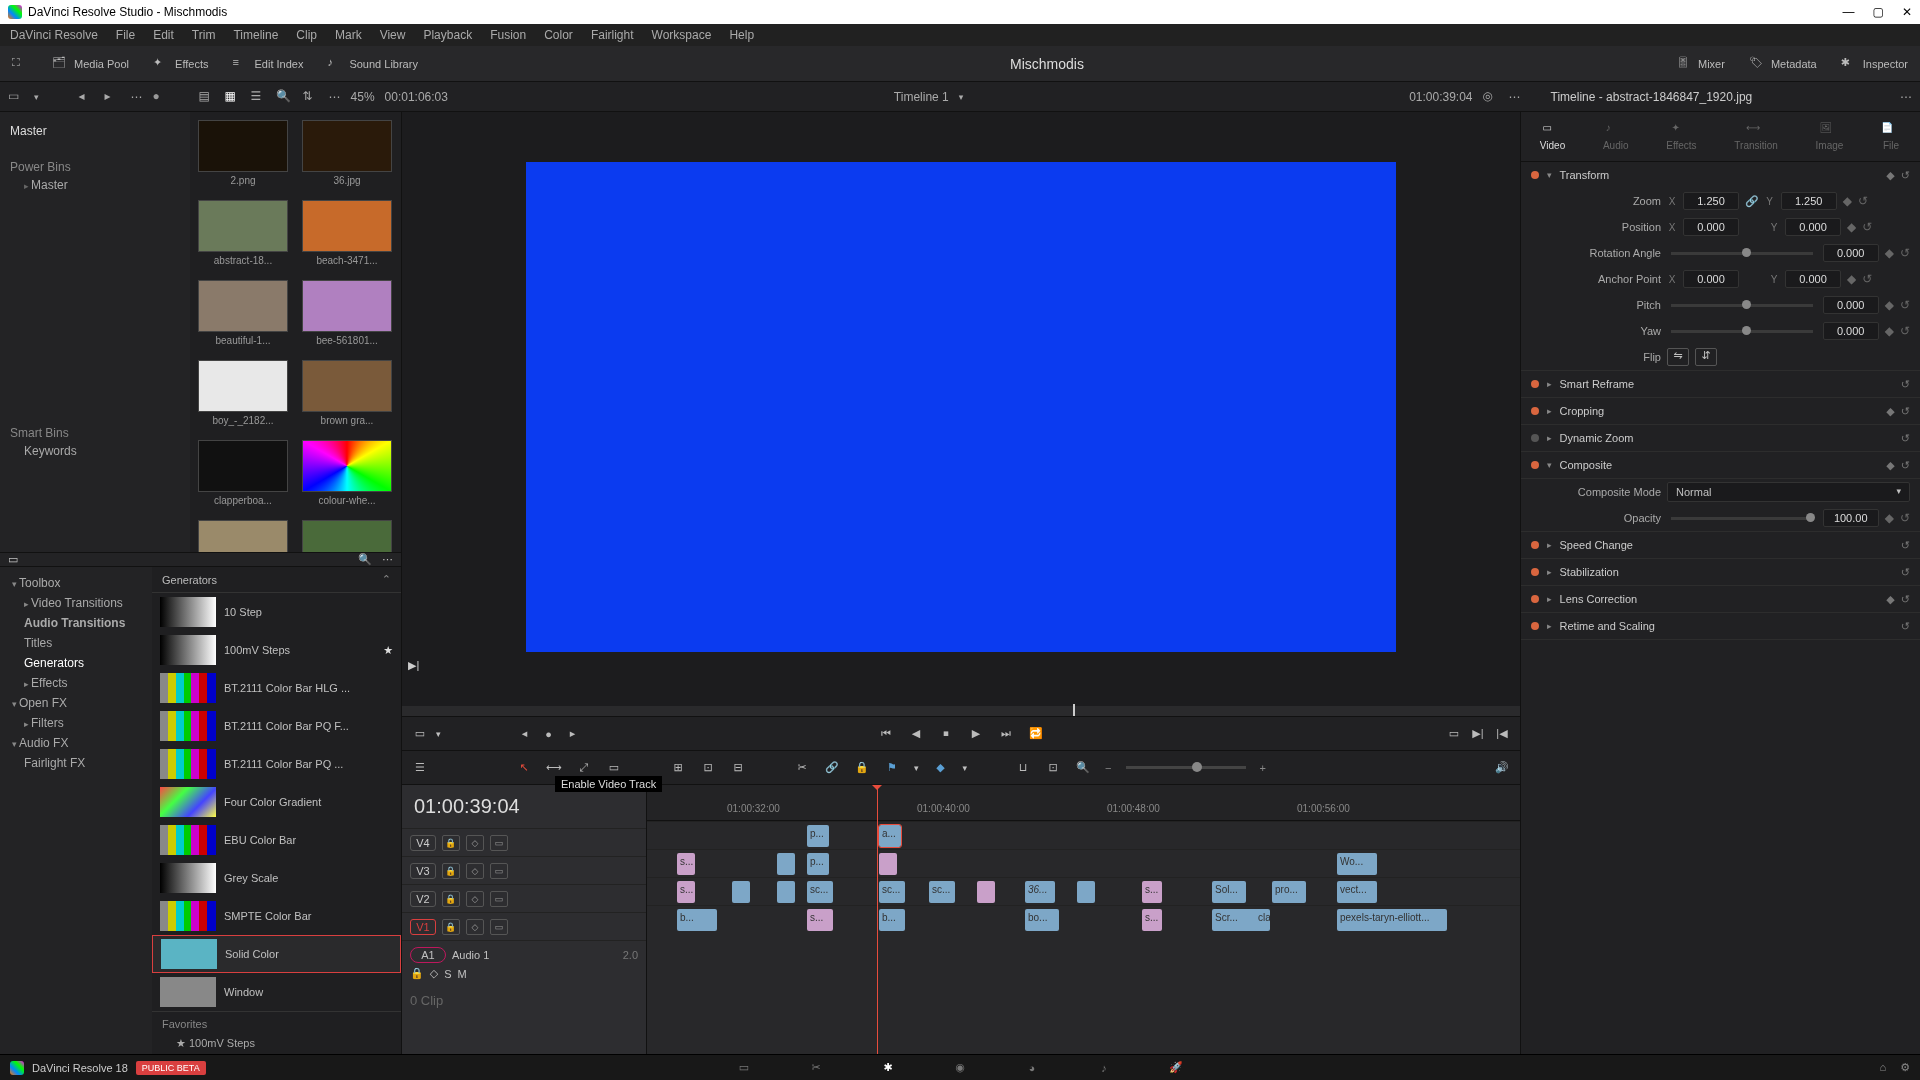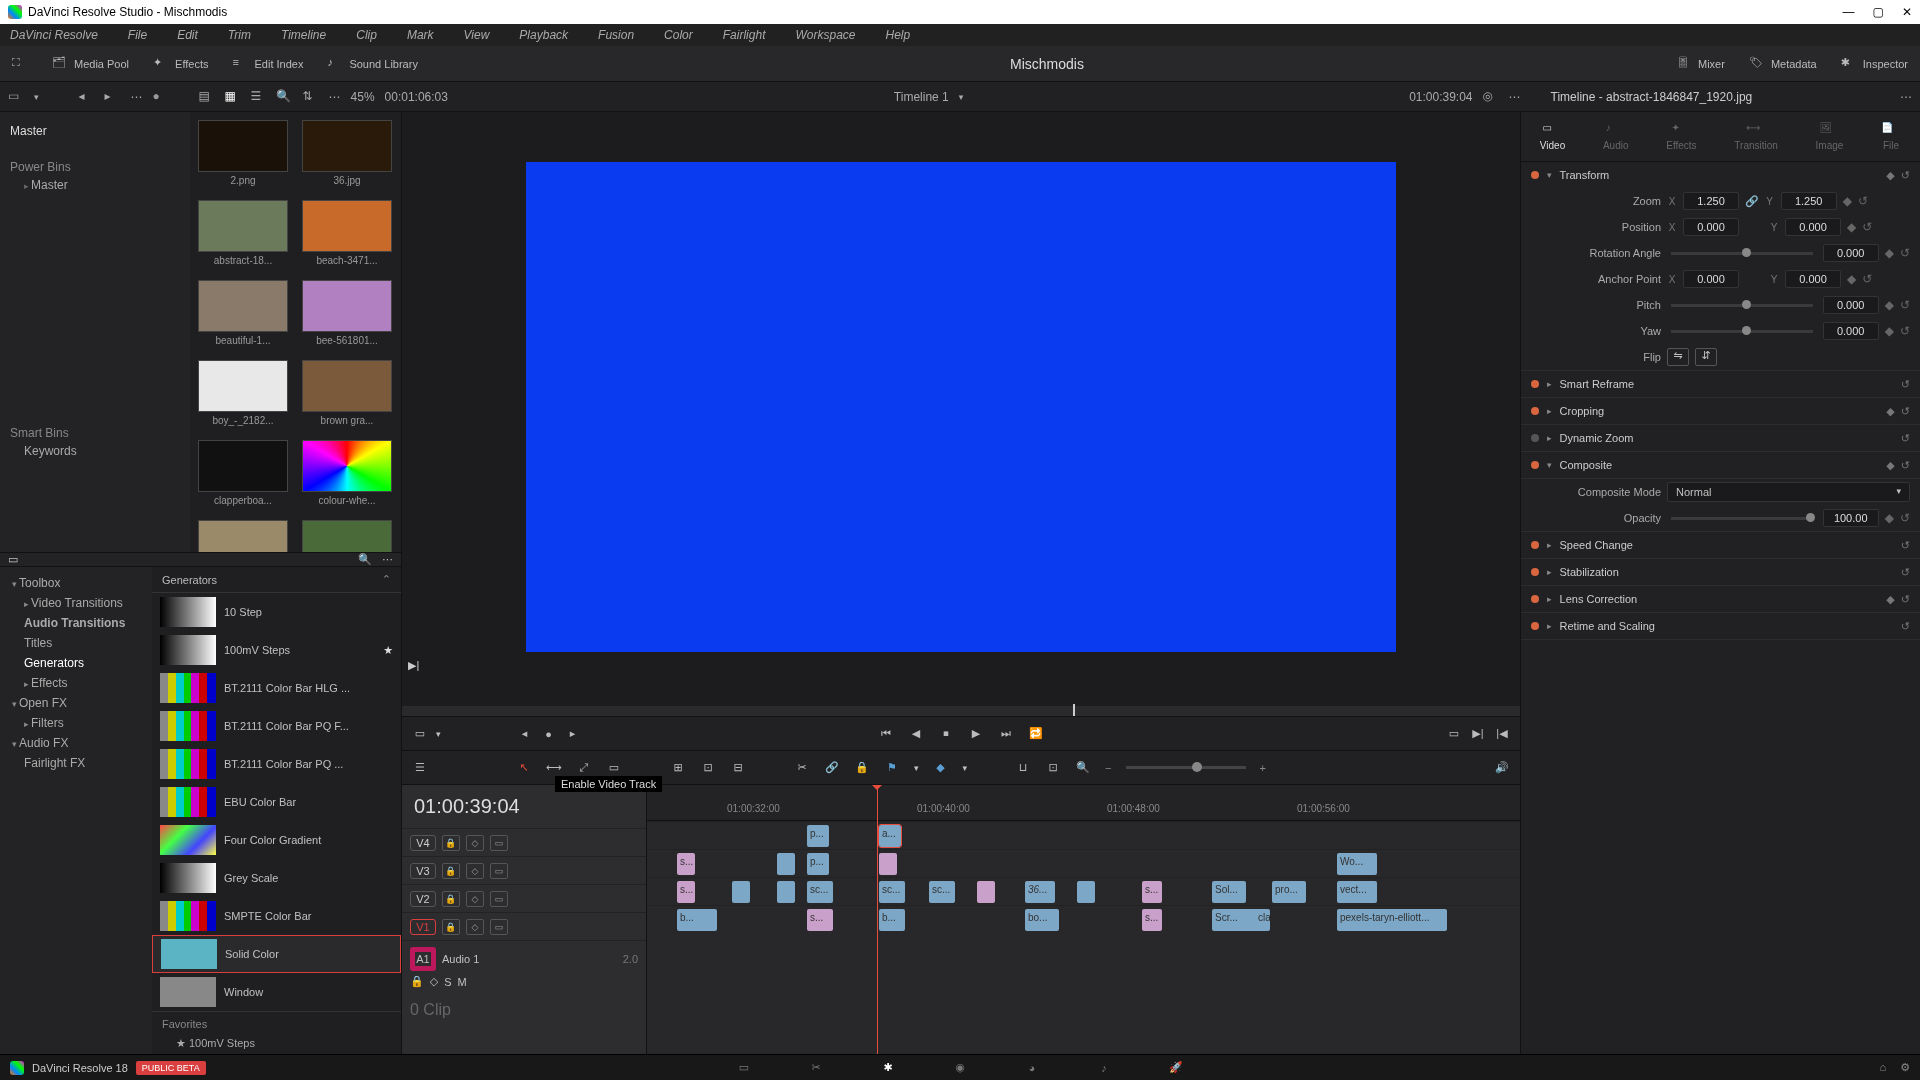--- a/index.html
+++ b/index.html
@@ -1,21 +1,21 @@
 <!DOCTYPE html>
 <html><head>
 <meta charset="utf-8">
 <style>
 * { margin: 0; padding: 0; box-sizing: border-box; font-family: -apple-system, "Segoe UI", sans-serif; user-select: none; }
 body { background: #1a1a1a; color: #c0c0c0; font-size: 11px; overflow: hidden; width: 1920px; height: 1080px; transform-origin: top left; }
 .titlebar { height: 24px; background: #fff; display: flex; align-items: center; padding: 0 8px; color: #000; font-size: 12px; }
 .titlebar .logo { width: 14px; height: 14px; background: linear-gradient(45deg,#f70,#08f,#0f0,#f0f); border-radius: 3px; margin-right: 6px; }
 .titlebar .winbtns { margin-left: auto; display: flex; gap: 18px; }
 .titlebar .winbtns span { cursor: pointer; }
-.menubar { height: 22px; background: #212121; display: flex; align-items: center; padding: 0 10px; gap: 30px; font-size: 12px; color: #aaa; font-style: italic; }
+.menubar { height: 22px; background: #212121; display: flex; align-items: center; padding: 0 10px; gap: 18px; font-size: 12px; color: #aaa; }
 .toolbar1 { height: 36px; background: #28282a; display: flex; align-items: center; border-bottom: 1px solid #111; }
 .toolbar1 .tbtn { display: flex; align-items: center; gap: 6px; padding: 0 12px; height: 100%; color: #bbb; }
 .toolbar1 .tbtn svg, .toolbar1 .tbtn .ico { width: 16px; height: 16px; }
 .toolbar1 .project { flex: 1; text-align: center; font-size: 14px; color: #ddd; }
 .toolbar2 { height: 30px; background: #212123; display: flex; align-items: center; padding: 0 8px; gap: 10px; border-bottom: 1px solid #111; font-size: 12px; color: #aaa; }
 .toolbar2 .gap { flex: 1; }
 .toolbar2 .ico { width: 16px; height: 16px; display: inline-block; }
 .main { display: flex; height: calc(100% - 24px - 22px - 36px - 30px - 26px); }
 .left { width: 402px; display: flex; flex-direction: column; background: #1f1f21; border-right: 1px solid #111; }
 .mediabrowser { height: 440px; display: flex; }
@@ -296,26 +296,26 @@
             </div>
             <div class="fxitem">
               <div class="sw" style="background: linear-gradient(90deg, rgb(136, 136, 136) 0px, rgb(136, 136, 136) 14%, rgb(204, 204, 0) 0px, rgb(204, 204, 0) 28%, rgb(0, 204, 204) 0px, rgb(0, 204, 204) 42%, rgb(0, 204, 0) 0px, rgb(0, 204, 0) 56%, rgb(204, 0, 204) 0px, rgb(204, 0, 204) 70%, rgb(204, 0, 0) 0px, rgb(204, 0, 0) 84%, rgb(0, 0, 204) 0px);"></div>
               <span>BT.2111 Color Bar PQ F...</span>
             </div>
             <div class="fxitem">
               <div class="sw" style="background: linear-gradient(90deg, rgb(136, 136, 136) 0px, rgb(136, 136, 136) 14%, rgb(204, 204, 0) 0px, rgb(204, 204, 0) 28%, rgb(0, 204, 204) 0px, rgb(0, 204, 204) 42%, rgb(0, 204, 0) 0px, rgb(0, 204, 0) 56%, rgb(204, 0, 204) 0px, rgb(204, 0, 204) 70%, rgb(204, 0, 0) 0px, rgb(204, 0, 0) 84%, rgb(0, 0, 204) 0px);"></div>
               <span>BT.2111 Color Bar PQ ...</span>
             </div>
             <div class="fxitem">
+              <div class="sw" style="background: linear-gradient(135deg, rgb(255, 68, 68), rgb(68, 255, 68), rgb(68, 68, 255), rgb(255, 255, 68));"></div>
+              <span>Four Color Gradient</span>
+            </div>
+            <div class="fxitem">
               <div class="sw" style="background: linear-gradient(90deg, rgb(136, 136, 136) 0px, rgb(136, 136, 136) 14%, rgb(204, 204, 0) 0px, rgb(204, 204, 0) 28%, rgb(0, 204, 204) 0px, rgb(0, 204, 204) 42%, rgb(0, 204, 0) 0px, rgb(0, 204, 0) 56%, rgb(204, 0, 204) 0px, rgb(204, 0, 204) 70%, rgb(204, 0, 0) 0px, rgb(204, 0, 0) 84%, rgb(0, 0, 204) 0px);"></div>
               <span>EBU Color Bar</span>
-            </div>
-            <div class="fxitem">
-              <div class="sw" style="background: linear-gradient(135deg, rgb(255, 68, 68), rgb(68, 255, 68), rgb(68, 68, 255), rgb(255, 255, 68));"></div>
-              <span>Four Color Gradient</span>
             </div>
             <div class="fxitem">
               <div class="sw" style="background: linear-gradient(90deg, rgb(0, 0, 0), rgb(255, 255, 255));"></div>
               <span>Grey Scale</span>
             </div>
             <div class="fxitem">
               <div class="sw" style="background: linear-gradient(90deg, rgb(136, 136, 136) 0px, rgb(136, 136, 136) 14%, rgb(204, 204, 0) 0px, rgb(204, 204, 0) 28%, rgb(0, 204, 204) 0px, rgb(0, 204, 204) 42%, rgb(0, 204, 0) 0px, rgb(0, 204, 0) 56%, rgb(204, 0, 204) 0px, rgb(204, 0, 204) 70%, rgb(204, 0, 0) 0px, rgb(204, 0, 0) 84%, rgb(0, 0, 204) 0px);"></div>
               <span>SMPTE Color Bar</span>
             </div>
             <div class="fxitem sel">
@@ -424,32 +424,32 @@
             </div>
             <div class="trackhead">
               <span class="lbl sel">V1</span>
     <span class="box">🔒</span>
     <span class="box">◇</span>
     <span class="box">▭</span>
             </div>
           </div>
         <div class="audiohead">
           <div class="row">
-            <span class="lbl" style="width:26px;border:5px solid #be185d;border-radius:3px;text-align:center;padding:1px 0">A1</span>
+            <span class="lbl" style="width:36px;border:1px solid #be185d;border-radius:8px;text-align:center;padding:1px 0">A1</span>
             <span>Audio 1</span>
             <span style="flex:1"></span>
             <span style="color:#777">2.0</span>
           </div>
           <div class="row">
             <span class="box">🔒</span>
             <span class="box">◇</span>
             <span class="box">S</span>
             <span class="box">M</span>
           </div>
-          <div style="color:#666;font-size:16px;margin-top:13px">0 Clip</div>
+          <div style="color:#666;font-size:13px;margin-top:13px">0 Clip</div>
         </div>
       </div>
       <div class="tracks">
         <div class="ruler" id="ruler">
             <span class="tick" style="left: 80px;">01:00:32:00</span>
             <span class="tick" style="left: 270px;">01:00:40:00</span>
             <span class="tick" style="left: 460px;">01:00:48:00</span>
             <span class="tick" style="left: 650px;">01:00:56:00</span>
           </div>
         <div class="playline" id="playline" style="left: 230px;"></div>

